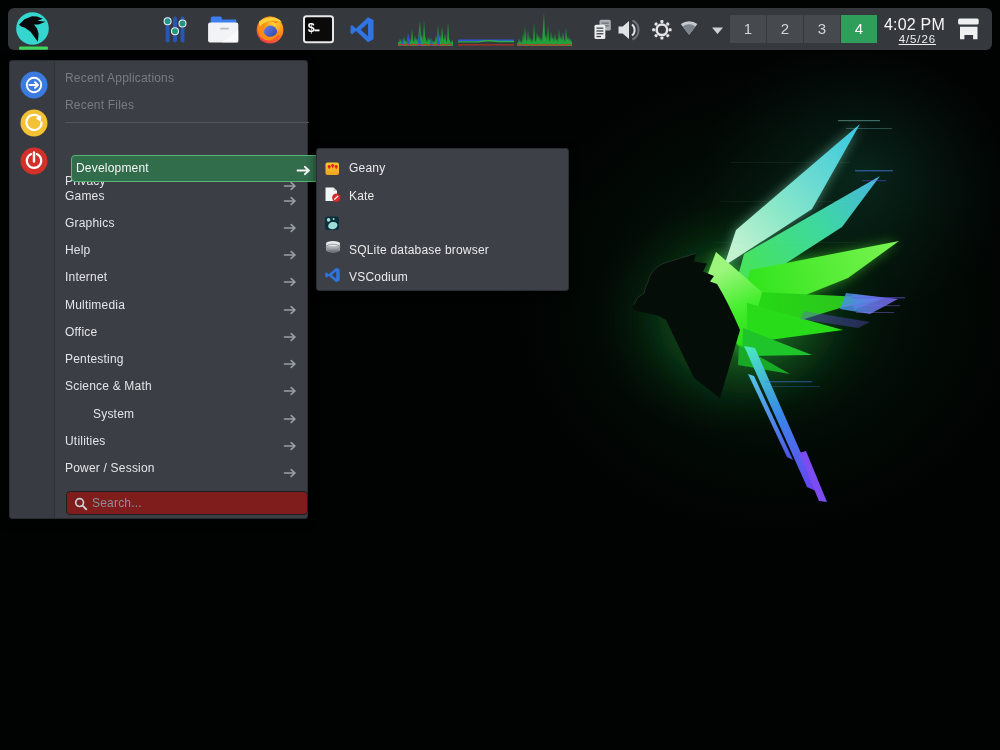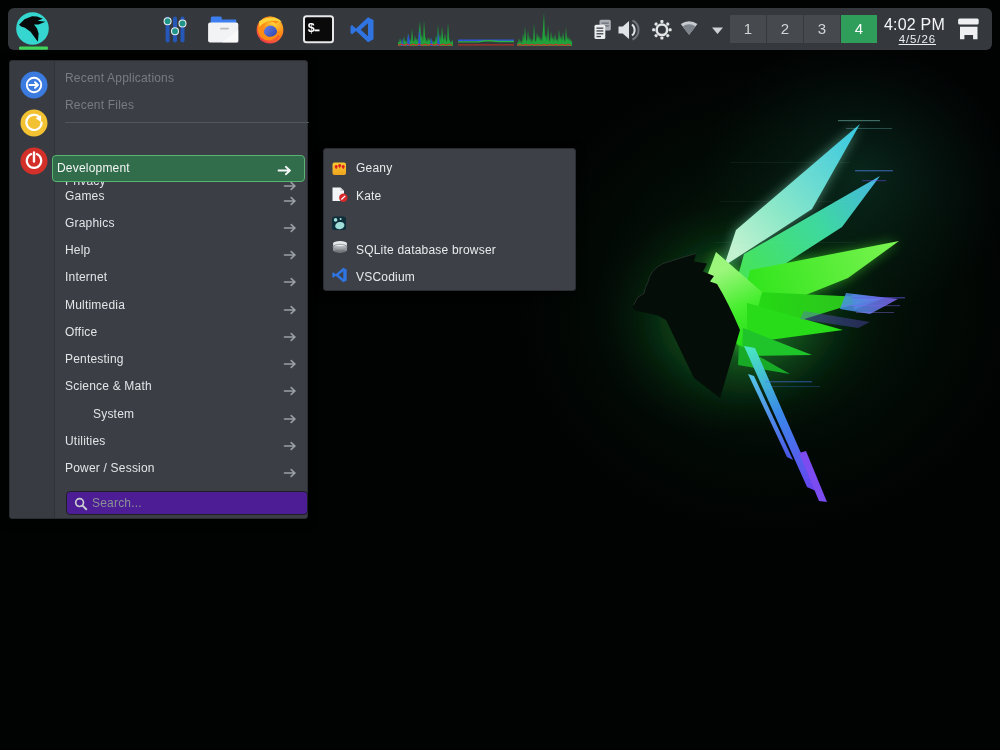--- a/index.html
+++ b/index.html
@@ -18,28 +18,28 @@
 
   #menu { position:absolute; left:9px; top:60px; width:299px; height:459px;
     background:#3b3f45; border:1px solid #2a2d31; border-radius:3px;
     box-shadow:0 3px 10px rgba(0,0,0,0.55); }
   #sidebar { position:absolute; left:0; top:0; width:45px; height:457px;
     border-right:1px solid #2f3237; background:#383c42; border-radius:3px 0 0 3px;}
   .mitem { position:absolute; left:46px; width:253px; height:26px; color:#e2e4e7;
     font-size:12px; letter-spacing:0.2px; line-height:26px; padding-left:9px; }
   .mgray { position:absolute; left:55px; color:#777c82; font-size:12px; letter-spacing:0.2px; }
   .marr { position:absolute; right:12px; top:7px; }
-  #devitem { position:absolute; left:42px; top:94px; width:253px; height:27px;
+  #devitem { position:absolute; left:61px; top:94px; width:253px; height:27px;
     background:#316c4b; border:1.5px solid #56b573; border-radius:4px;
     color:#f4f6f6; font-size:12px; letter-spacing:0.2px; line-height:24px; padding-left:4px; }
   #search { position:absolute; left:56px; top:430px; width:242px; height:24px;
-    background:#4c1d95; border:1px solid #1d1f22; border-radius:4px;
+    background:#7f1d1d; border:1px solid #1d1f22; border-radius:4px;
     color:#8b9096; font-size:12px; letter-spacing:0.2px; line-height:22px; padding-left:25px; }
 
-  #submenu { position:absolute; left:323px; top:148px; width:253px; height:143px;
+  #submenu { position:absolute; left:316px; top:148px; width:253px; height:143px;
     background:#3d4147; border:1px solid #2a2d31; border-radius:3px;
     box-shadow:0 3px 10px rgba(0,0,0,0.55); }
   .sitem { position:absolute; left:0; width:100%; height:27px; color:#e8eaec;
     font-size:12px; letter-spacing:0.2px; line-height:27px; padding-left:32px; }
 </style>
 </head>
 <body>
 <div id="stage">
 
   <svg id="wall" class="abs" style="left:0;top:0" width="1000" height="750" viewBox="0 0 1000 750">

